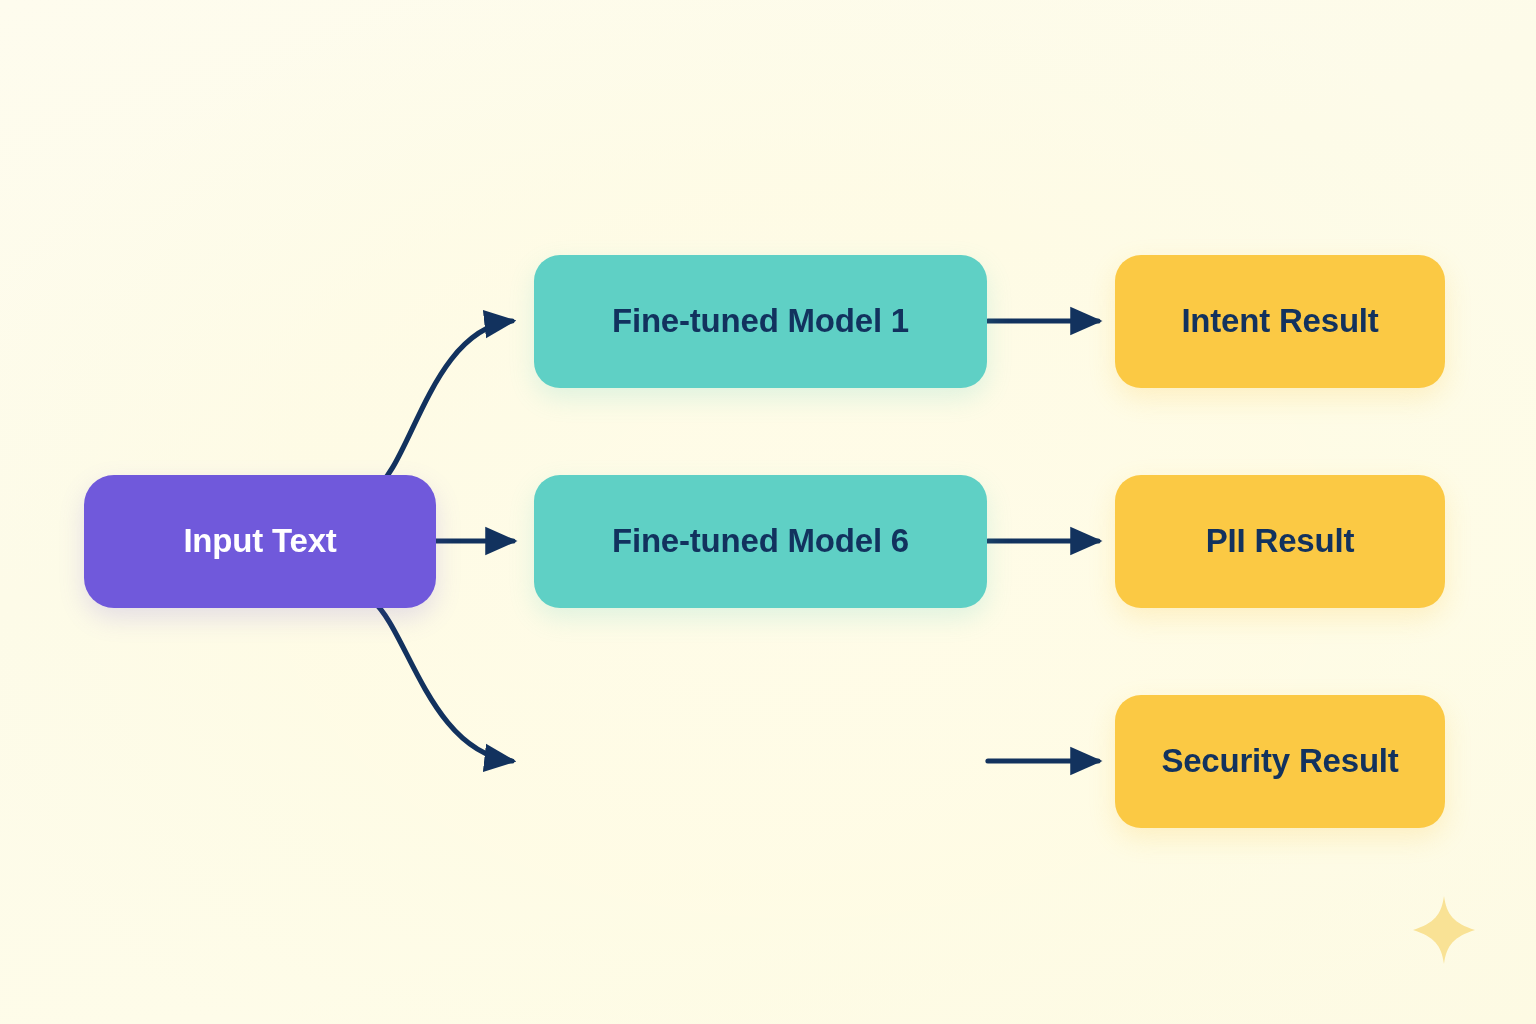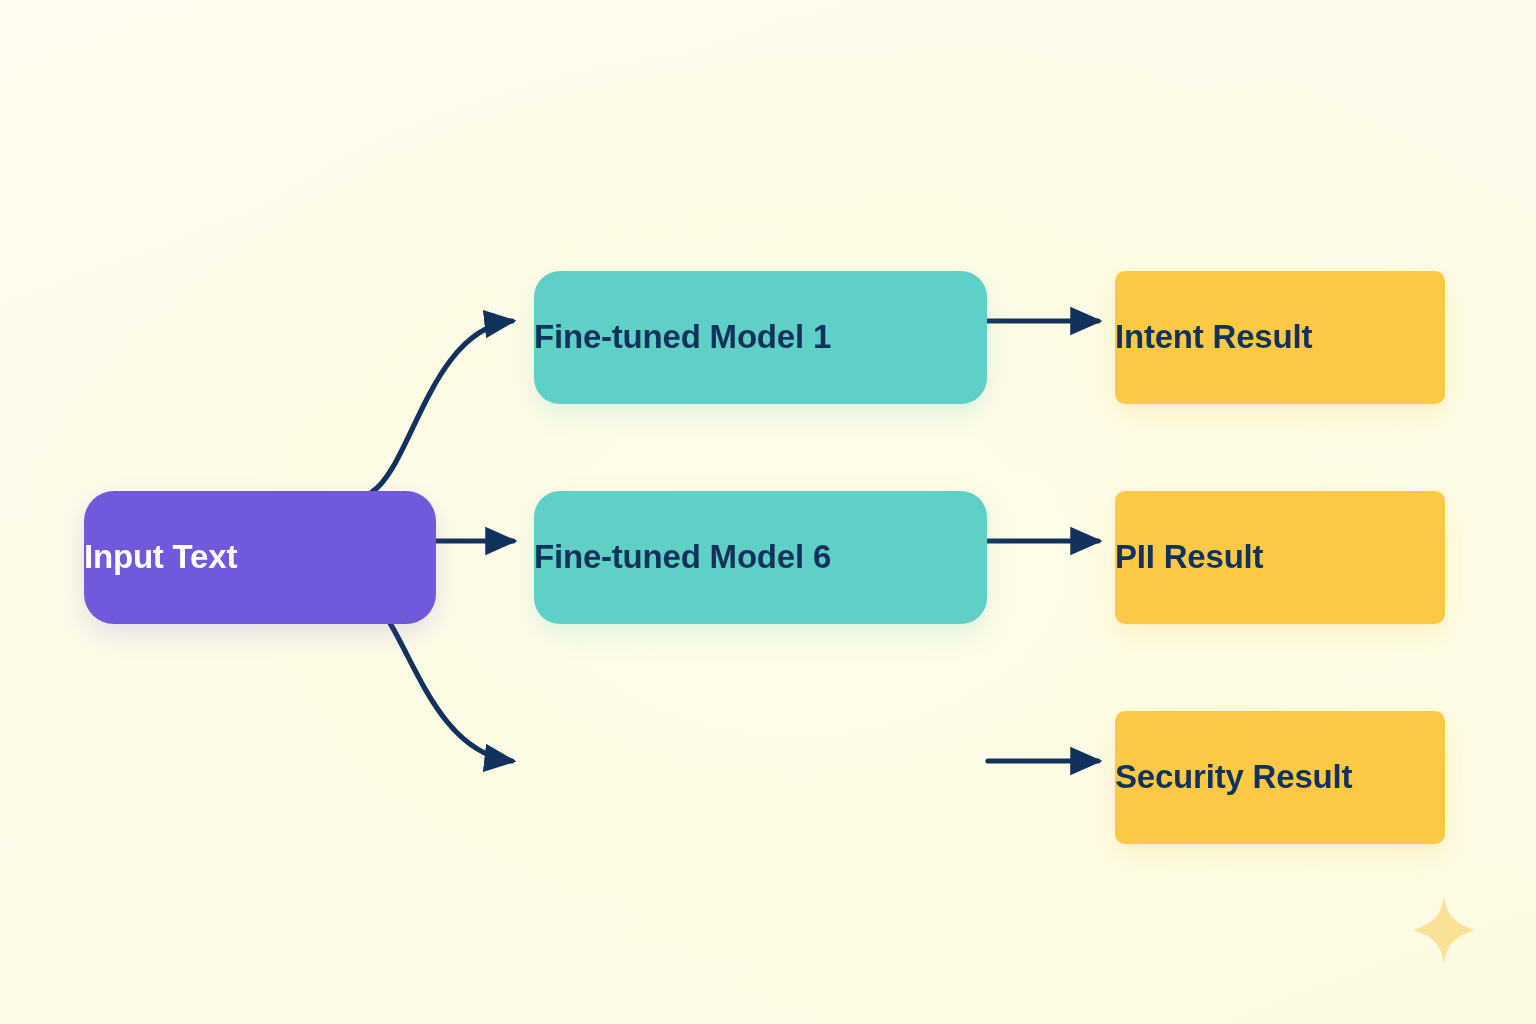--- a/index.html
+++ b/index.html
@@ -25,25 +25,24 @@
     position: absolute;
     left: 0;
     top: 0;
     width: 1536px;
     height: 1024px;
   }
   .node {
     position: absolute;
     display: flex;
     align-items: center;
-    justify-content: flex-start;
+    justify-content: center;
     box-sizing: border-box;
     text-align: center;
     letter-spacing: -0.2px;
-    margin-top: 16px;
   }
   .node-label {
     display: block;
     font-weight: bold;
     line-height: 1.1;
     white-space: nowrap;
   }
   .node-input {
     left: 84px;
     top: 475px;
@@ -66,21 +65,21 @@
     box-shadow: 0 10px 26px rgba(95,208,197,0.20);
   }
   .node-model .node-label {
     color: #12325e;
     font-size: 33px;
   }
   .node-result {
     left: 1115px;
     width: 330px;
     height: 133px;
-    border-radius: 10px;
+    border-radius: 26px;
     background: #fbc944;
     box-shadow: 0 10px 26px rgba(251,201,68,0.22);
   }
   .node-result .node-label {
     color: #12325e;
     font-size: 33px;
   }
   .row-1 { top: 255px; }
   .row-2 { top: 475px; }
   .row-3 { top: 695px; }

